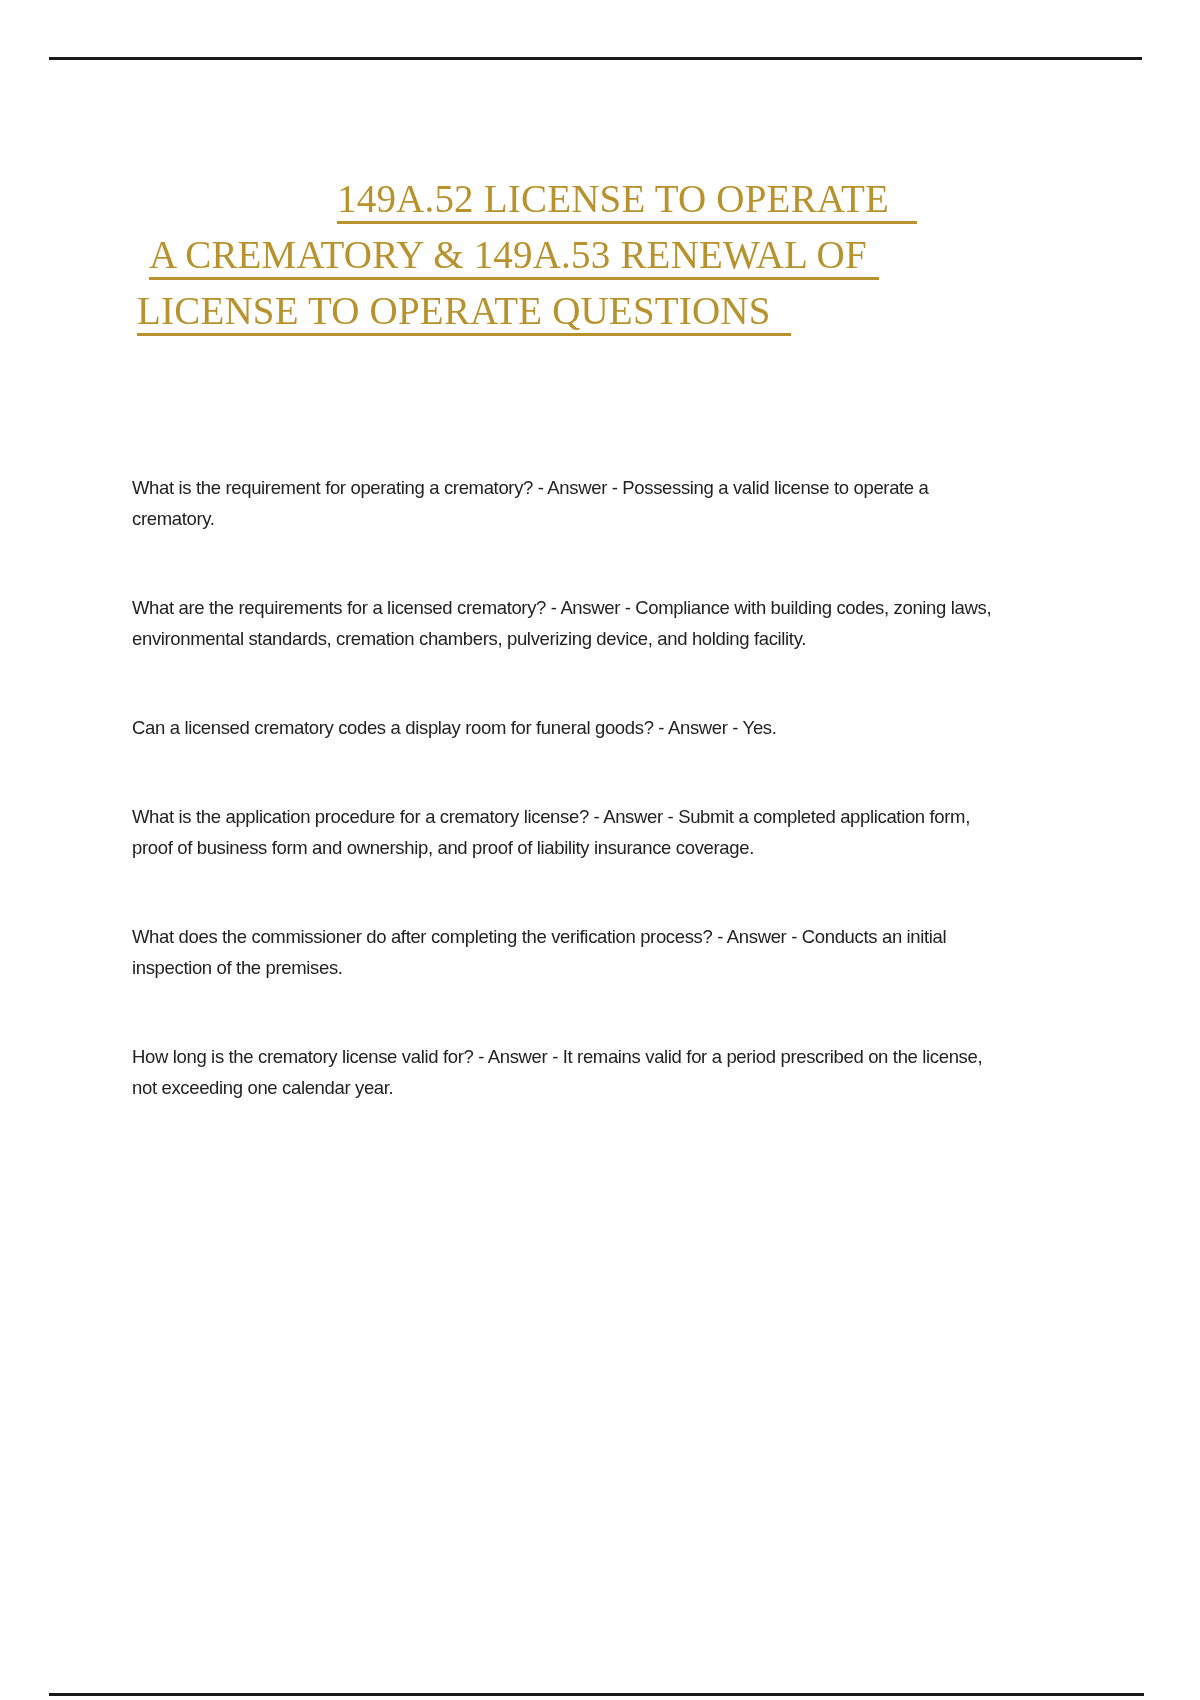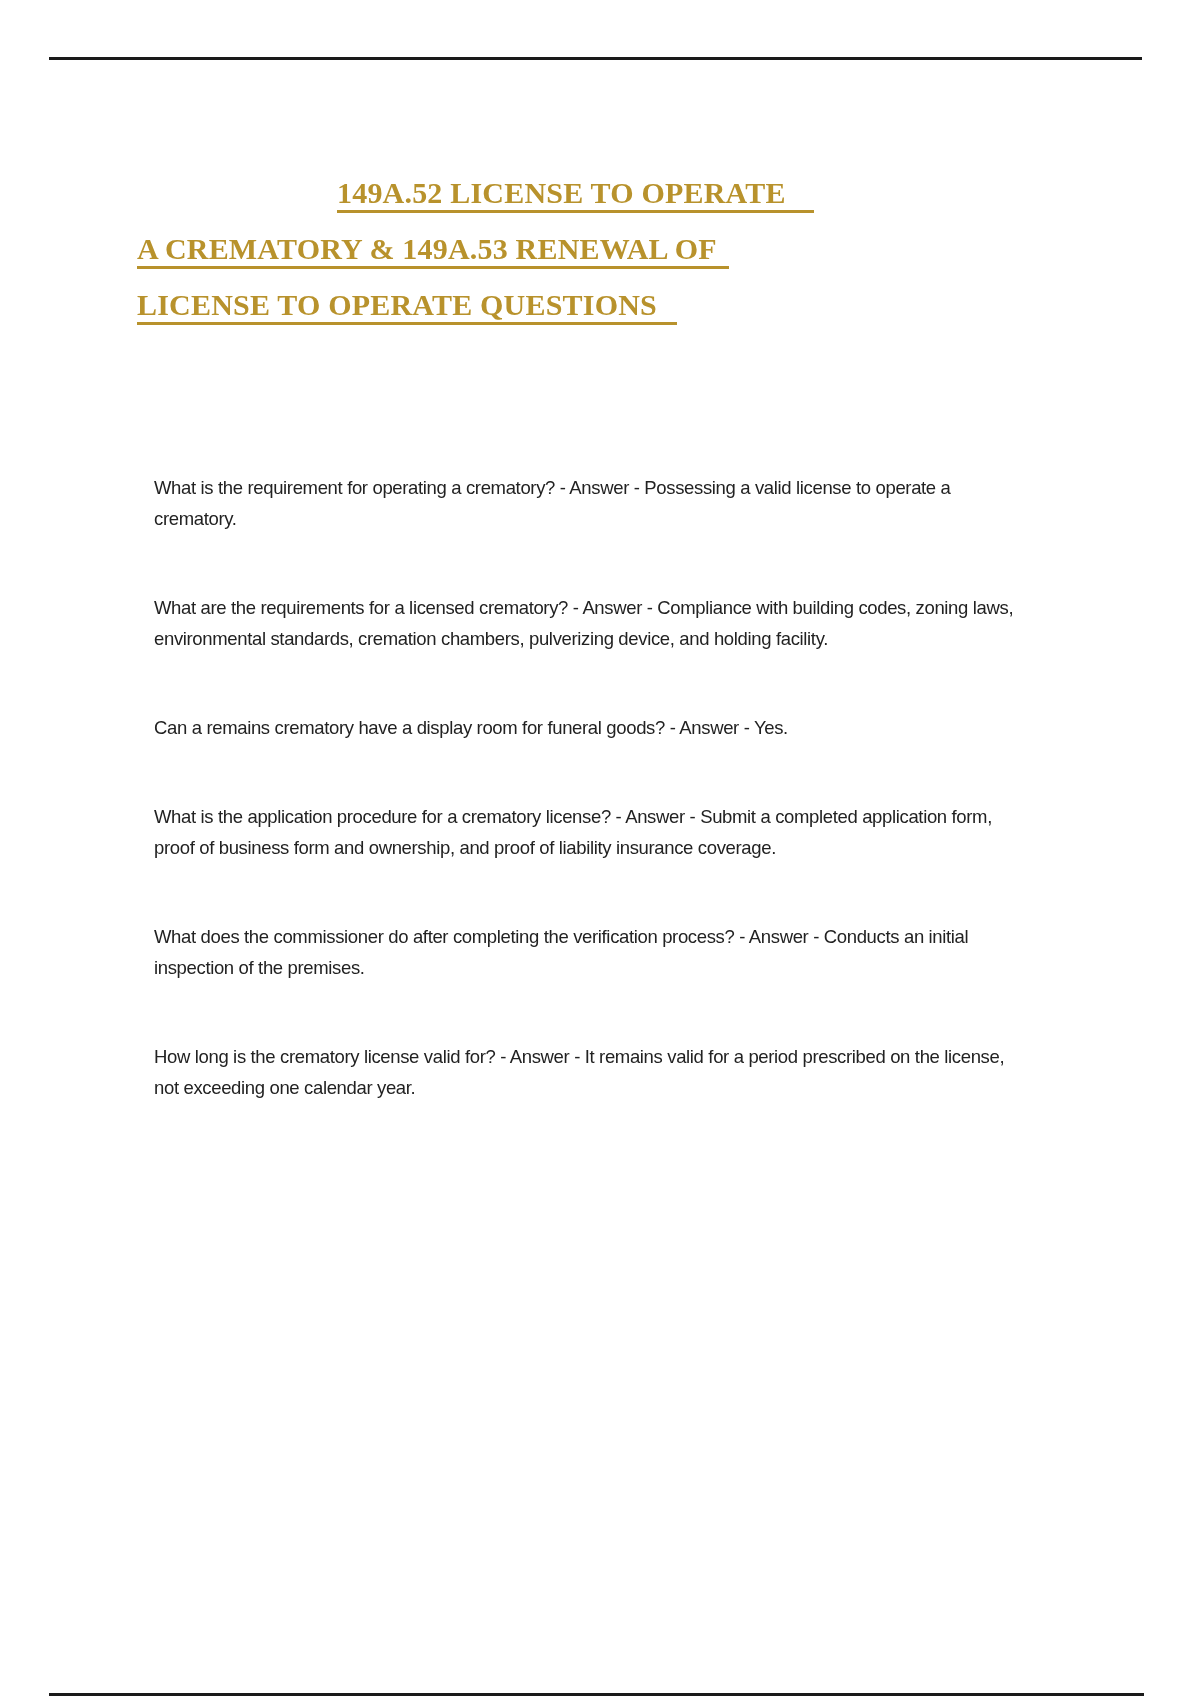--- a/index.html
+++ b/index.html
@@ -31,39 +31,39 @@
     left: 49px;
     top: 1693px;
     width: 1095px;
   }
   .doc-title {
     position: absolute;
     left: 137px;
     top: 145px;
     width: 1000px;
     font-family: "Liberation Serif", serif;
-    font-weight: bold;
-    font-size: 30px;
+    font-weight: normal;
+    font-size: 39px;
     line-height: 56px;
     color: var(--title-gold, #B8922C);
     letter-spacing: 0.2px;
   }
   .title-line { display: block; white-space: nowrap; }
   .title-line > span {
     border-bottom: 3px solid var(--title-gold, #B8922C);
     padding-bottom: 1px;
   }
   .title-line.indent-first { margin-left: 200px; }
   .title-line:nth-child(1) > span { padding-right: 28px; }
-  .title-line:nth-child(2) > span { padding-right: 12px; }
+  .title-line:nth-child(2) > span { padding-right: 12px; margin-left: 12px; }
   .title-line:nth-child(3) > span { padding-right: 20px; }
   .title-line:nth-child(4) > span { padding-right: 6px; }
   .qa-list {
     position: absolute;
-    left: 154px;
+    left: 132px;
     top: 472px;
     width: 872px;
     font-size: 18.5px;
     line-height: 31px;
     letter-spacing: -0.35px;
     color: var(--body-text, #222222);
   }
   .qa-item {
     margin: 0 0 58px 0;
   }
@@ -78,21 +78,21 @@
 
   <h1 class="doc-title">
     <span class="title-line indent-first"><span>149A.52 LICENSE TO OPERATE</span></span>
     <span class="title-line"><span>A CREMATORY &amp; 149A.53 RENEWAL OF</span></span>
     <span class="title-line"><span>LICENSE TO OPERATE QUESTIONS</span></span>
   </h1>
 
   <div class="qa-list">
     <p class="qa-item">What is the requirement for operating a crematory? - Answer - Possessing a valid license to operate a crematory.</p>
     <p class="qa-item">What are the requirements for a licensed crematory? - Answer - Compliance with building codes, zoning laws, environmental standards, cremation chambers, pulverizing device, and holding facility.</p>
-    <p class="qa-item">Can a remains crematory have a display room for funeral goods? - Answer - Yes.</p>
+    <p class="qa-item">Can a licensed crematory codes a display room for funeral goods? - Answer - Yes.</p>
     <p class="qa-item">What is the application procedure for a crematory license? - Answer - Submit a completed application form, proof of business form and ownership, and proof of liability insurance coverage.</p>
     <p class="qa-item">What does the commissioner do after completing the verification process? - Answer - Conducts an initial inspection of the premises.</p>
     <p class="qa-item">How long is the crematory license valid for? - Answer - It remains valid for a period prescribed on the license, not exceeding one calendar year.</p>
   </div>
 
   <div class="rule rule-bottom"></div>
 
 </div>
 
 </body></html>

